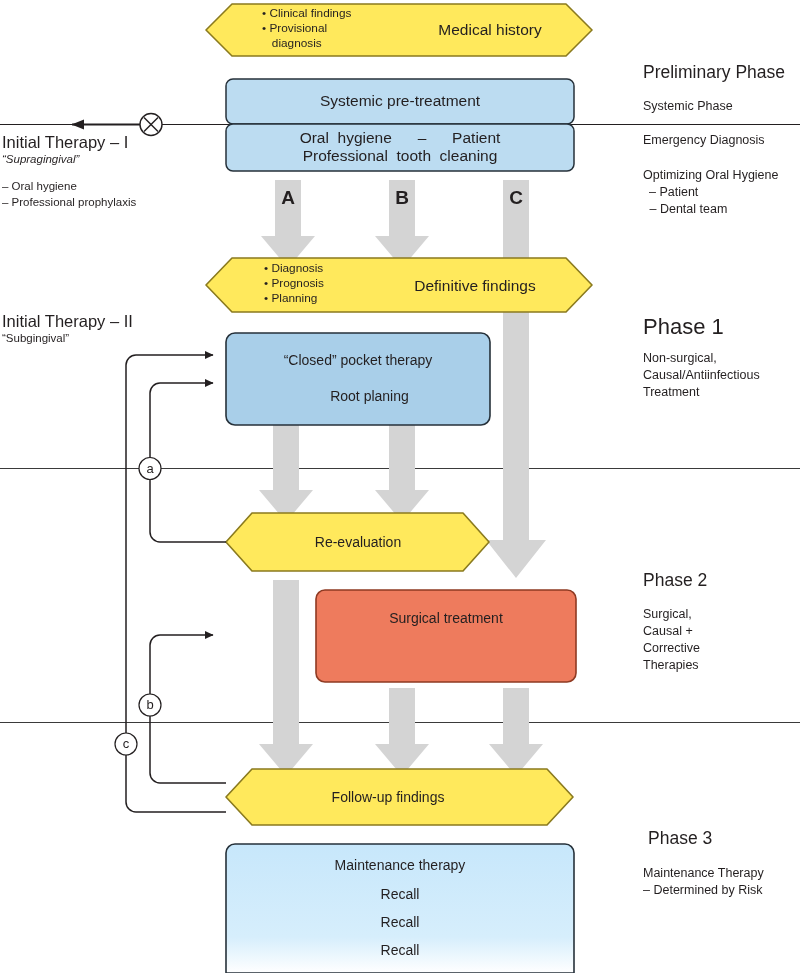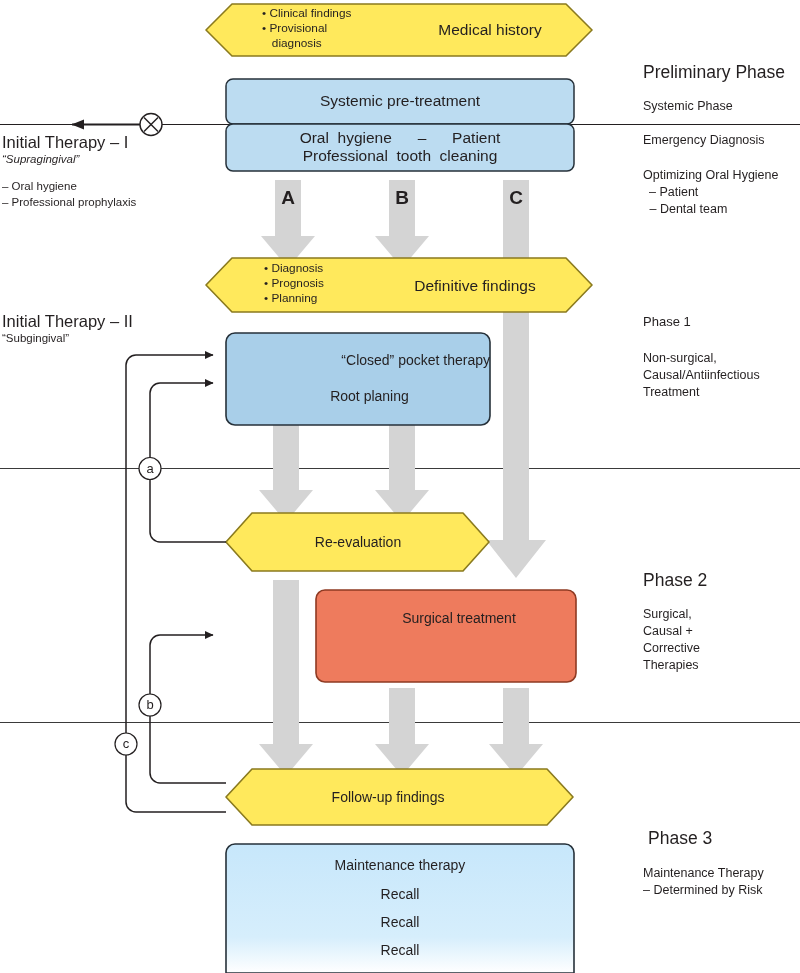--- a/index.html
+++ b/index.html
@@ -167,26 +167,26 @@
   <div class="node-text t15" style="left:226px; top:129px; width:348px;">Oral  hygiene      –      Patient</div>
   <div class="node-text t15" style="left:226px; top:147px; width:348px;">Professional  tooth  cleaning</div>
 
   <div class="abc" style="left:275px; top:187px;">A</div>
   <div class="abc" style="left:389px; top:187px;">B</div>
   <div class="abc" style="left:503px; top:187px;">C</div>
 
   <div class="bullet-list" style="left:264px; top:261px; width:120px;"><span>•&nbsp;<span>Diagnosis</span></span><br><span>•&nbsp;<span>Prognosis</span></span><br><span>•&nbsp;<span>Planning</span></span></div>
   <div class="node-text t15" style="left:385px; top:277px; width:180px;">Definitive findings</div>
 
-  <div class="node-text t14" style="left:226px; top:352px; width:264px;text-align:right;">“Closed” pocket therapy</div>
+  <div class="node-text t14" style="left:226px; top:352px; width:264px;">“Closed” pocket therapy</div>
   <div class="node-text t14" style="left:226px; top:388px; width:287px;">Root planing</div>
 
   <div class="node-text t14" style="left:236px; top:534px; width:244px;">Re-evaluation</div>
 
-  <div class="node-text t14" style="left:316px; top:610px; width:260px;padding-left:13px;">Surgical treatment</div>
+  <div class="node-text t14" style="left:316px; top:610px; width:260px;">Surgical treatment</div>
 
   <div class="node-text t14" style="left:236px; top:789px; width:304px;">Follow-up findings</div>
 
   <div class="node-text t14" style="left:226px; top:857px; width:348px;">Maintenance therapy</div>
   <div class="node-text t14" style="left:226px; top:886px; width:348px;">Recall</div>
   <div class="node-text t14" style="left:226px; top:914px; width:348px;">Recall</div>
   <div class="node-text t14" style="left:226px; top:942px; width:348px;">Recall</div>
 
   <div class="circ-lbl" style="left:140px; top:461px;">a</div>
   <div class="circ-lbl" style="left:140px; top:697px;">b</div>
@@ -202,21 +202,21 @@
 
   <div class="lbl side-title" style="left:643px; top:62px; font-size:17.5px;text-align:center;">Preliminary Phase</div>
   <div class="lbl side-sub" style="left:643px; top:99px;">Systemic Phase</div>
 
   <div class="lbl side-sub" style="left:643px; top:133px;">Emergency Diagnosis</div>
 
   <div class="lbl side-sub" style="left:643px; top:168px;">Optimizing Oral Hygiene</div>
   <div class="lbl side-sub" style="left:649px; top:185px;">– Patient</div>
   <div class="lbl side-sub" style="left:646px; top:202px;"> – Dental team</div>
 
-  <div class="lbl side-title" style="left:643px; top:314px; font-size:13px;">Phase 1</div>
+  <div class="lbl side-title" style="left:643px; top:314px; font-size:22px;">Phase 1</div>
   <div class="lbl side-sub" style="left:643px; top:351px;">Non-surgical,</div>
   <div class="lbl side-sub" style="left:643px; top:368px;">Causal/Antiinfectious</div>
   <div class="lbl side-sub" style="left:643px; top:385px;">Treatment</div>
 
   <div class="lbl side-title" style="left:643px; top:570px; font-size:17.5px;">Phase 2</div>
   <div class="lbl side-sub" style="left:643px; top:607px;">Surgical,</div>
   <div class="lbl side-sub" style="left:643px; top:624px;">Causal +</div>
   <div class="lbl side-sub" style="left:643px; top:641px;">Corrective</div>
   <div class="lbl side-sub" style="left:643px; top:658px;">Therapies</div>
 

